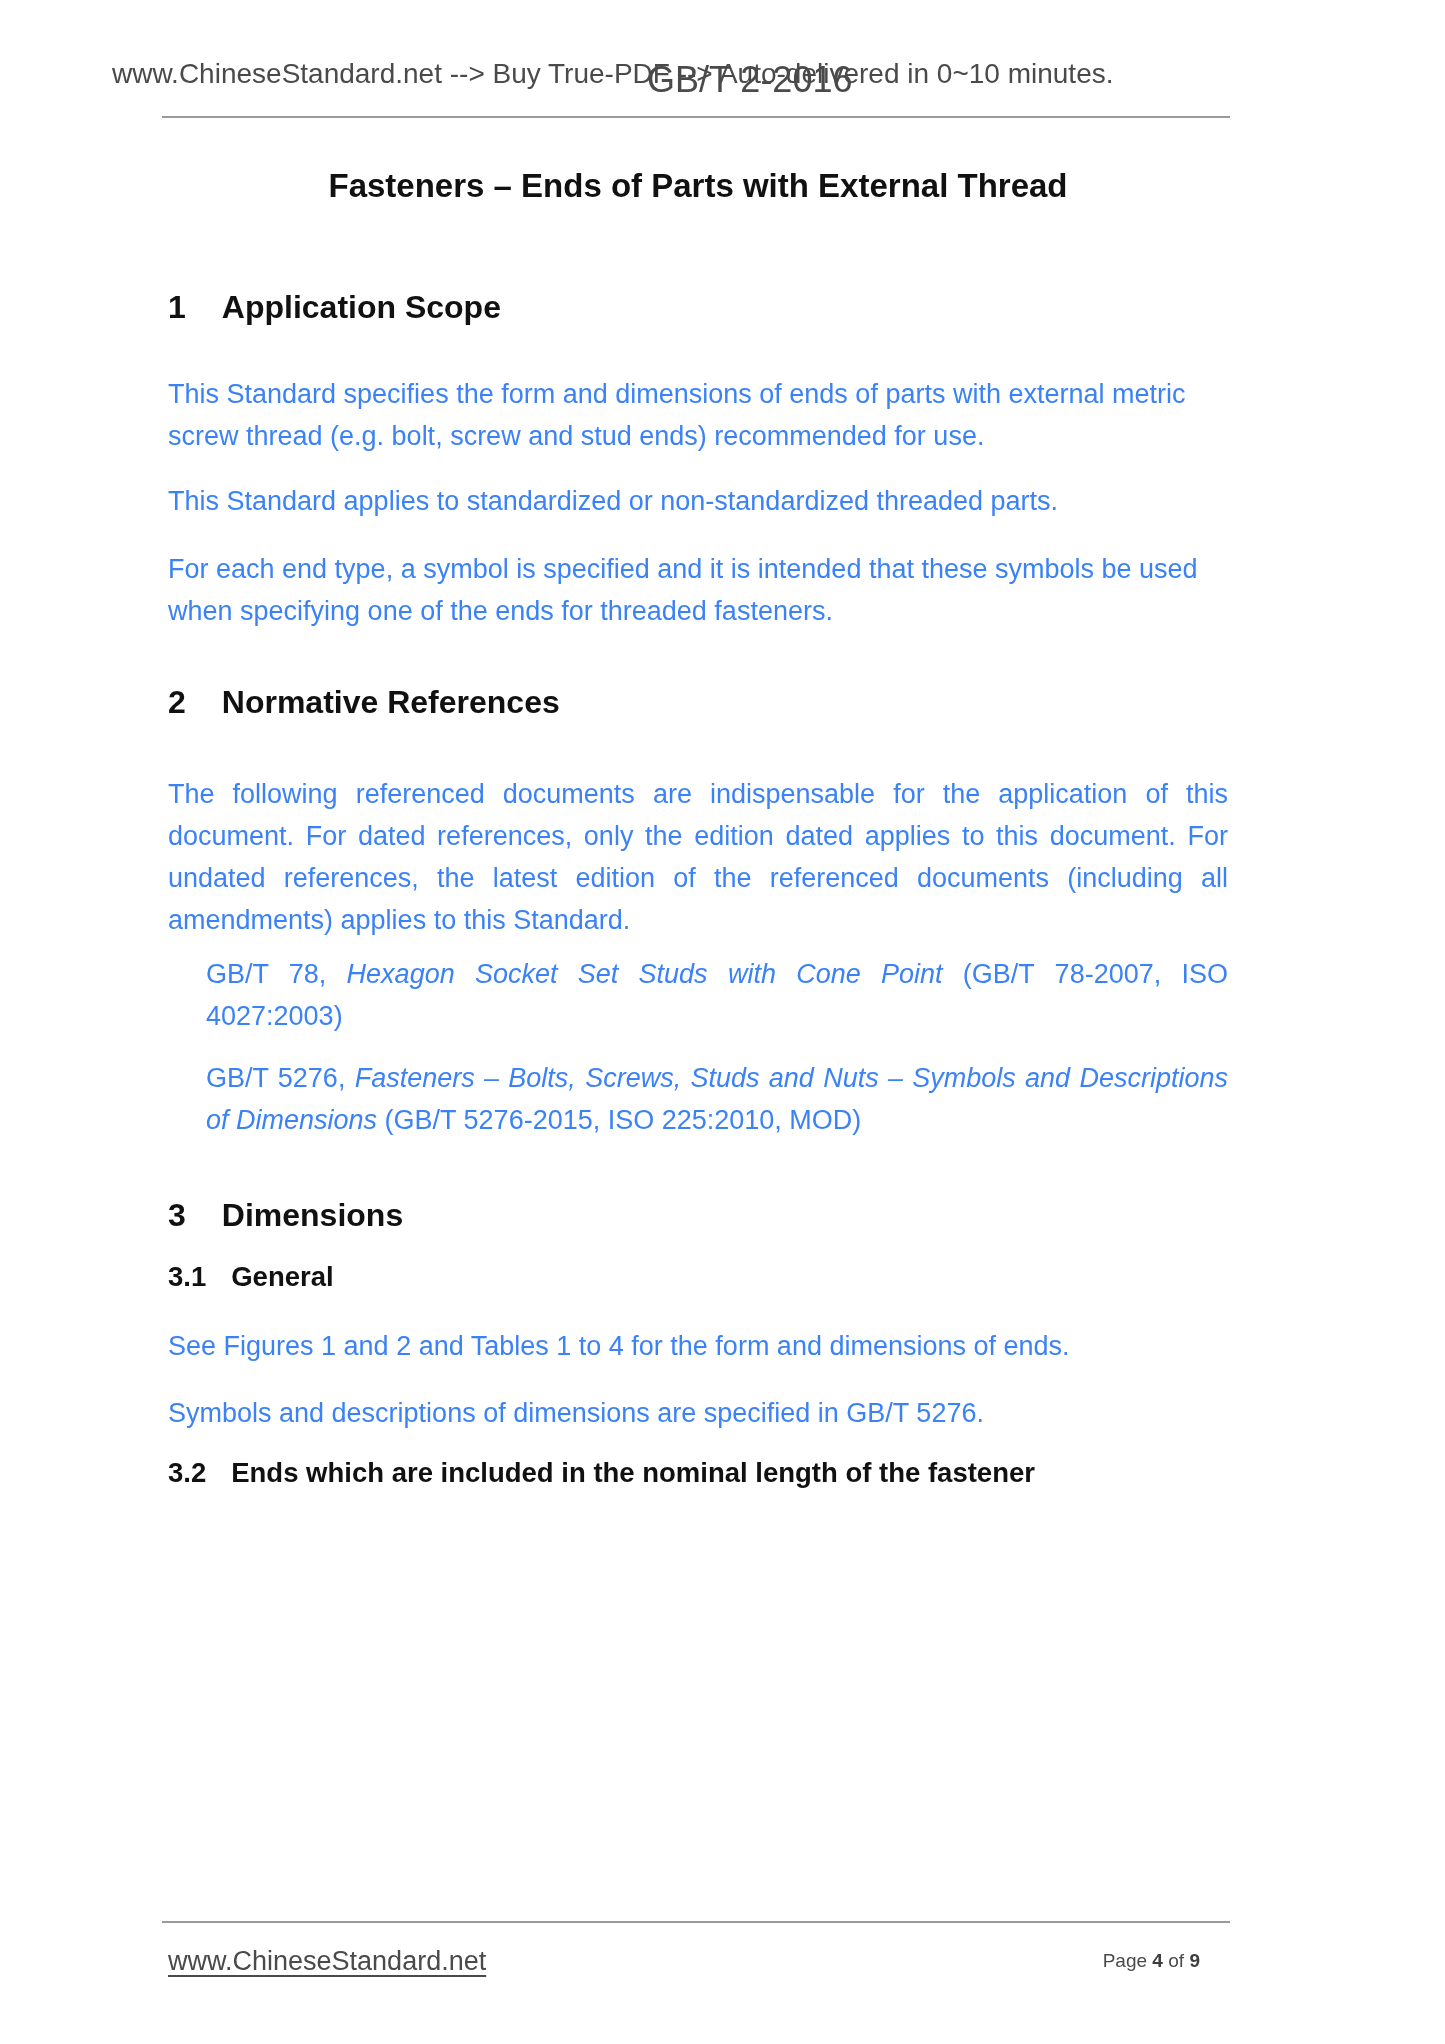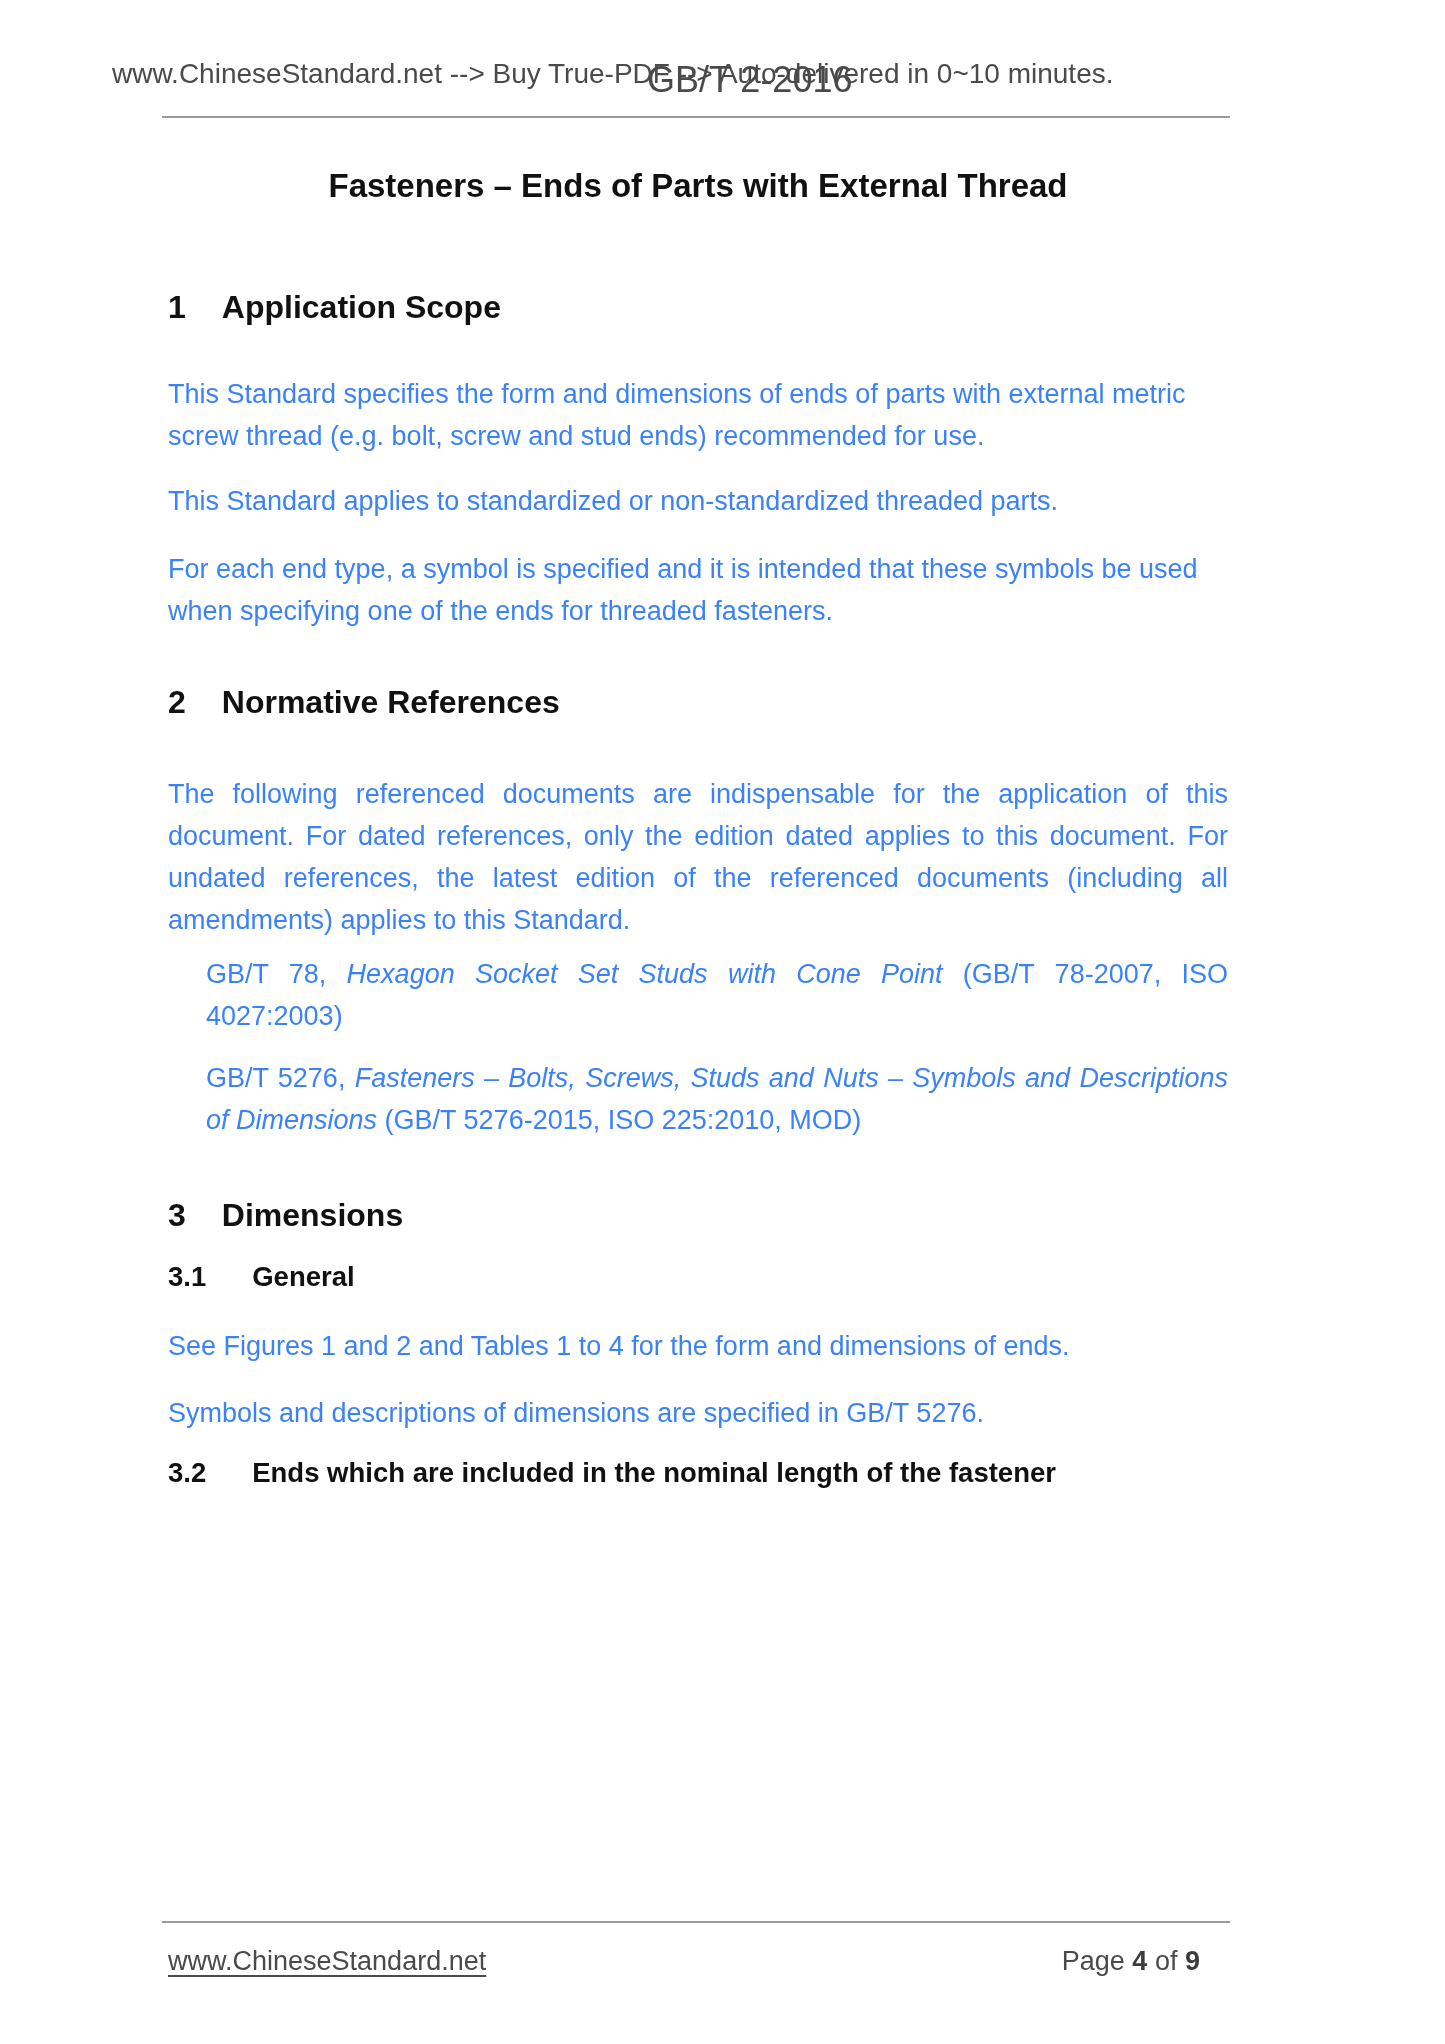--- a/index.html
+++ b/index.html
@@ -74,21 +74,21 @@
     white-space: nowrap;
   }
   .h2 {
     font-size: 27.5px;
     line-height: 34px;
     font-weight: bold;
     color: #111111;
     white-space: nowrap;
   }
   .h1 .h-title { margin-left: 36px; }
-  .h2 .h-title { margin-left: 46px; }
+  .h2 .h-title { margin-left: 25px; }
 
   .para {
     width: 1060px;
     font-size: 27px;
     line-height: 42px;
     color: #3b82f6;
   }
   .para.justified { text-align: justify; }
   .ref {
     left: 38px;
@@ -122,21 +122,21 @@
     text-decoration: underline;
     text-underline-offset: 5px;
     cursor: pointer;
   }
   .footer-page {
     position: absolute;
     left: 168px;
     top: 1944px;
     width: 1032px;
     text-align: right;
-    font-size: 27px;
+    font-size: 19px;
     line-height: 34px;
     color: #4a4a4a;
   }
   .footer-page .sp { margin-left: 0.28em; }
   .footer-page .num { font-weight: bold; color: #3d3d3d; }
 </style>
 </head>
 <body>
 
 <div class="page">

